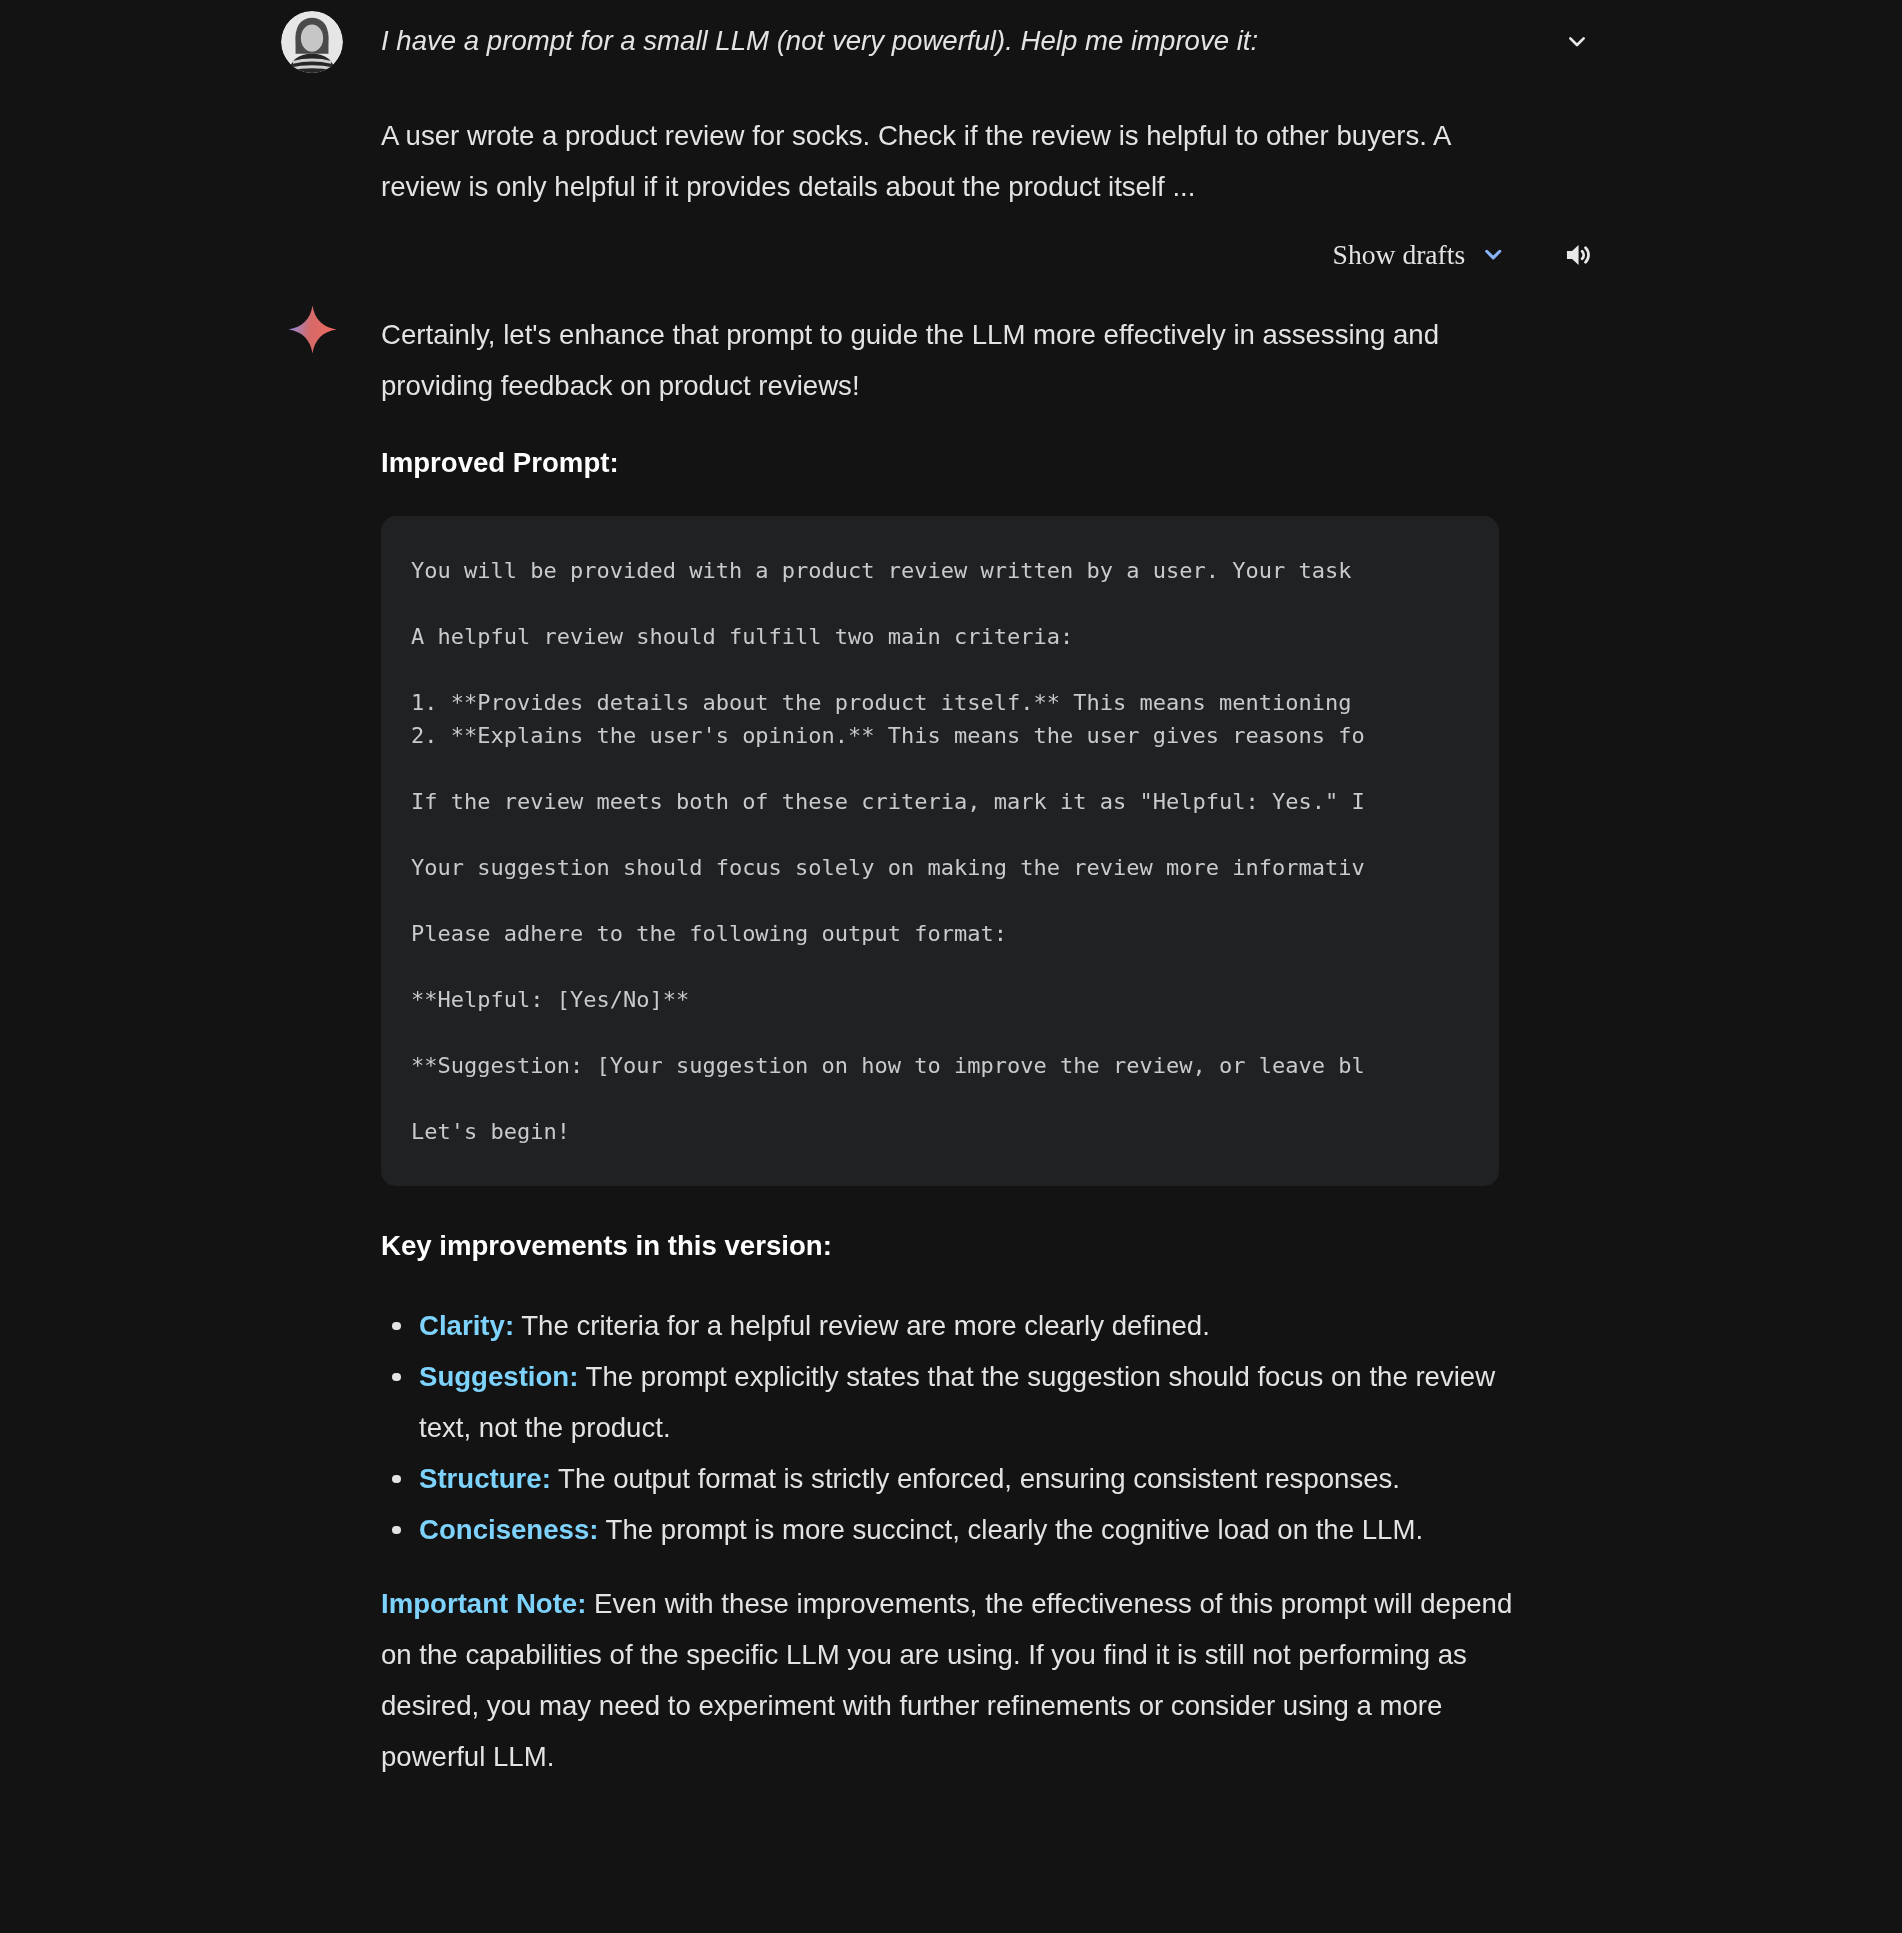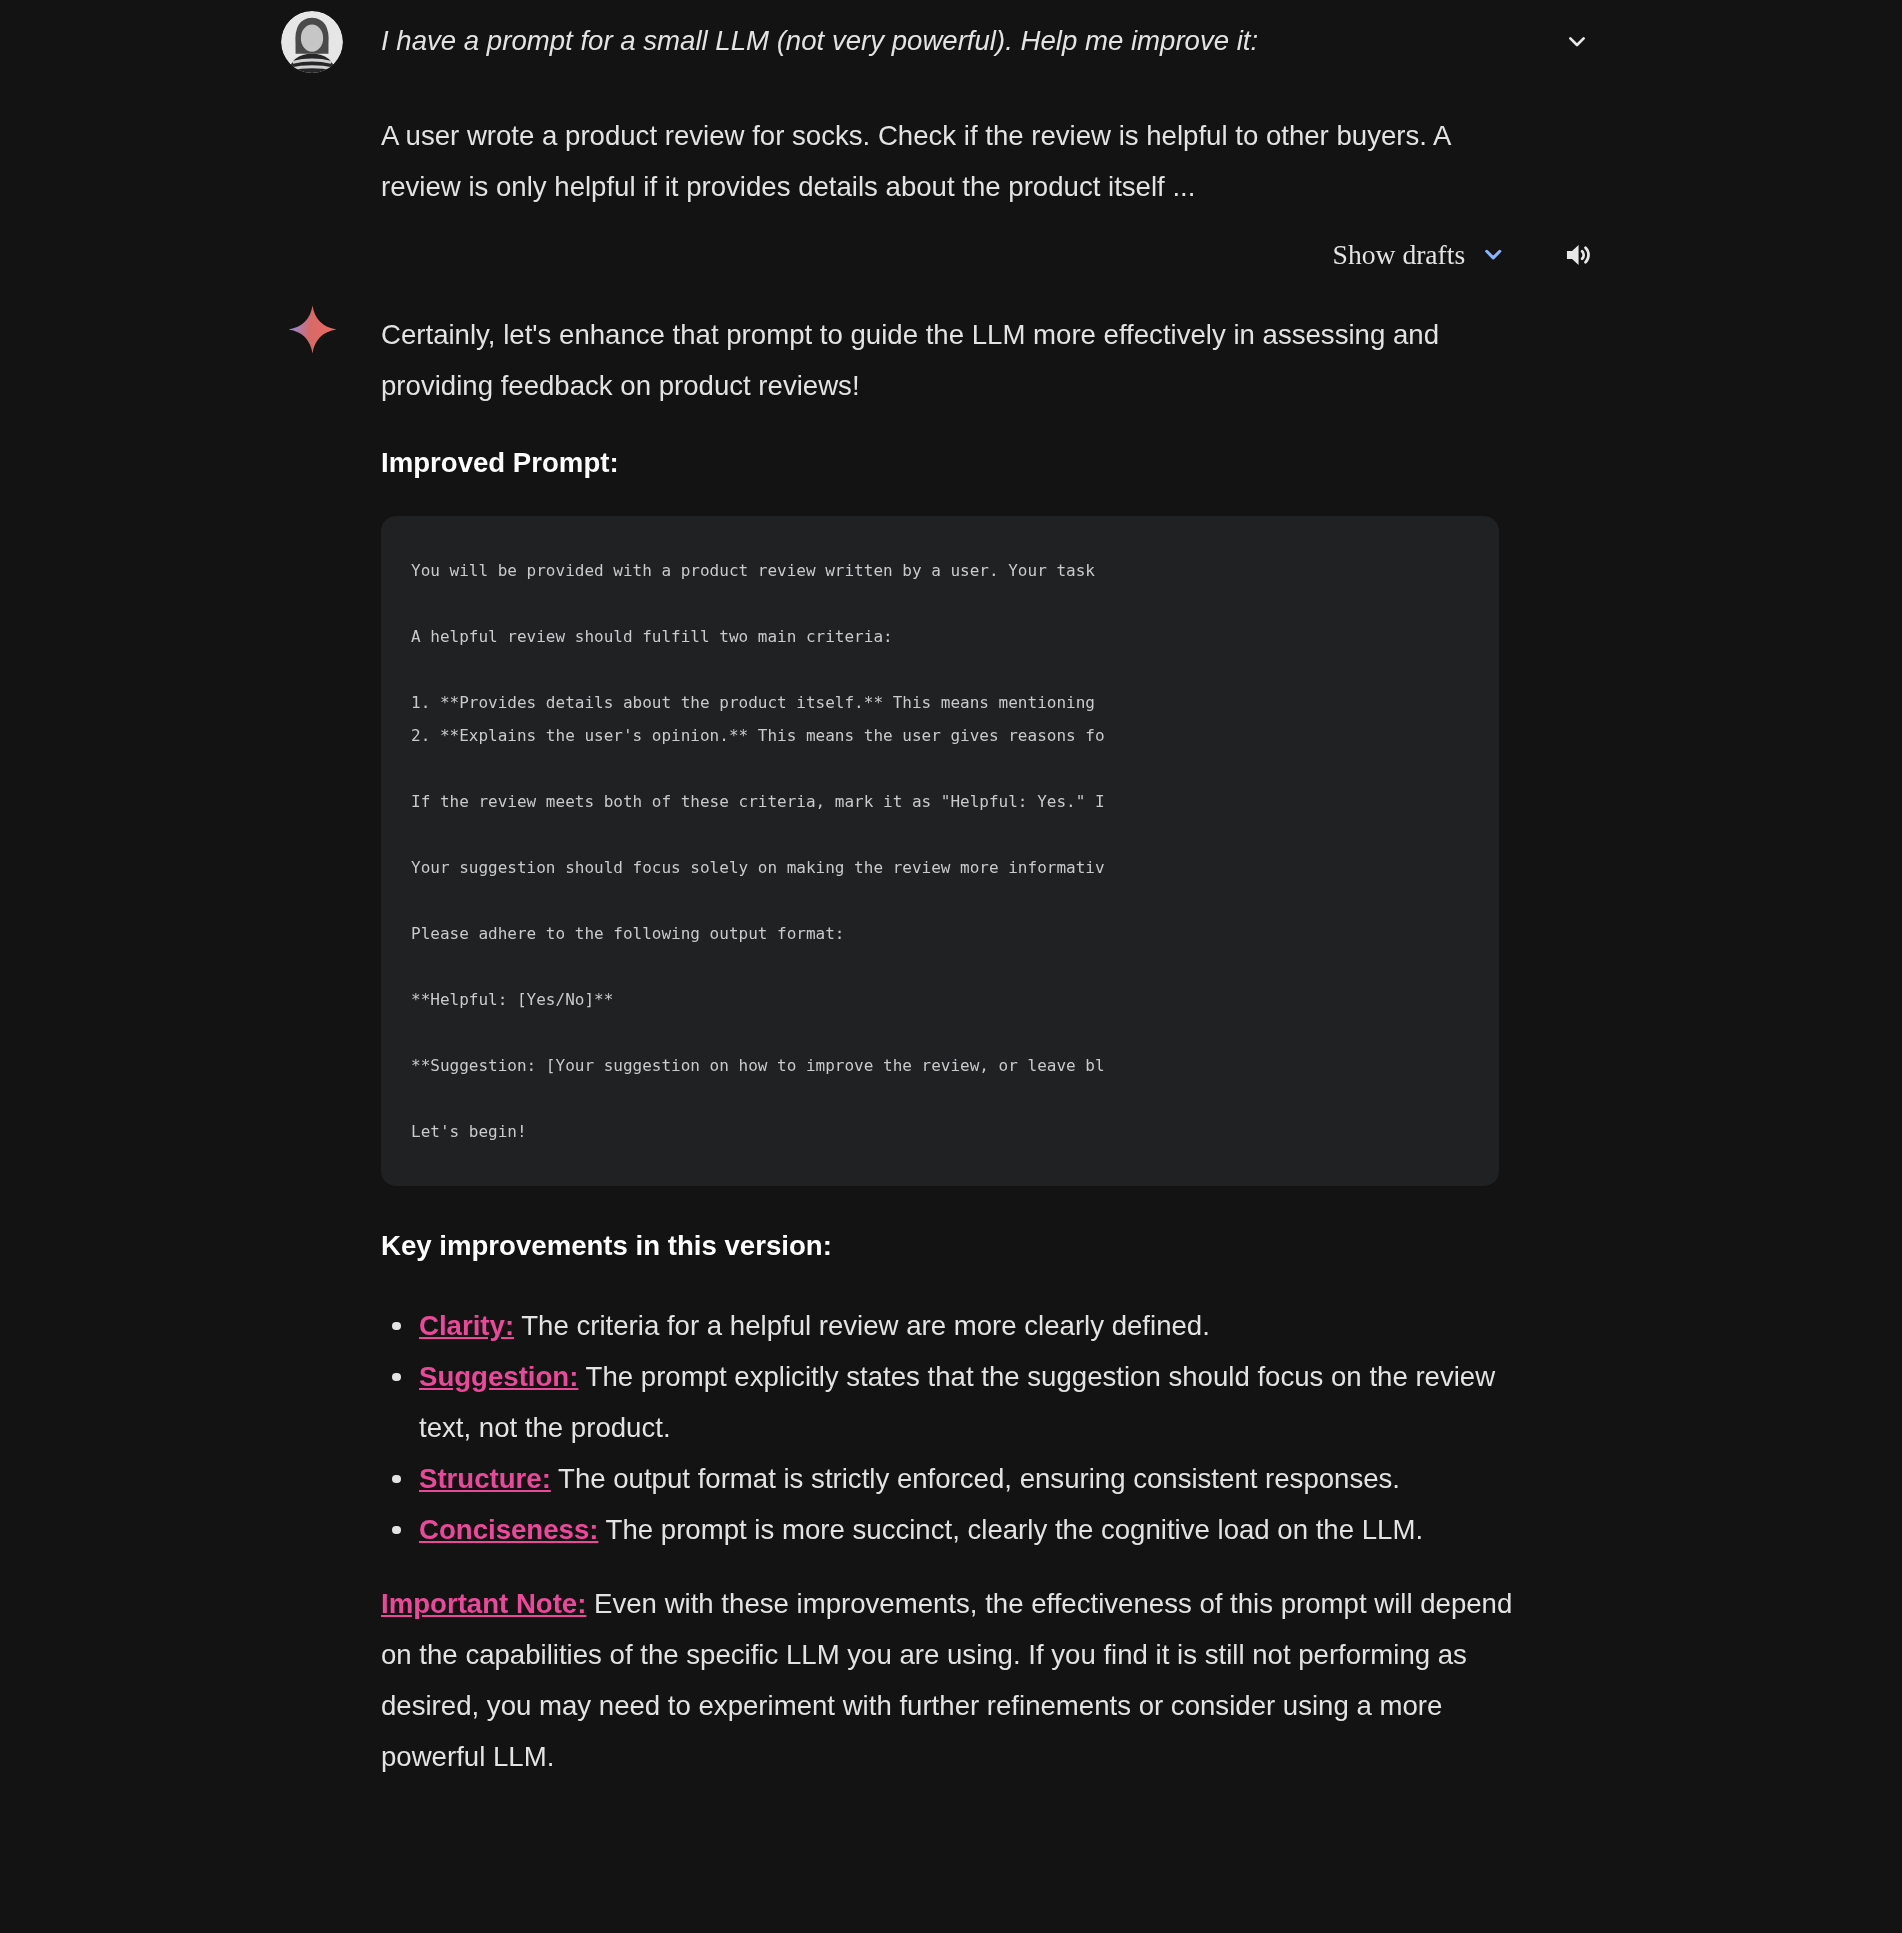--- a/index.html
+++ b/index.html
@@ -61,21 +61,21 @@
   .bold-head { font-weight:700; color:#ffffff; margin-top:26px; }
   .code-block {
     margin-top:28.5px;
     width:1118px;
     background:#1f2123;
     border-radius:15px;
     overflow:hidden;
   }
   .code-block pre {
     font-family:"DejaVu Sans Mono", monospace;
-    font-size:16px;
+    font-size:22px;
     line-height:33px;
     color:#c9cacb;
     white-space:pre;
     overflow:hidden;
     padding:38px 0 38px 30px;
   }
   .key-head { margin-top:34px; }
   ul.improvements {
     list-style:none;
     margin-top:28.5px;
@@ -85,21 +85,21 @@
     padding-left:38px;
   }
   ul.improvements li::before {
     content:"";
     position:absolute;
     left:11.4px; top:22px;
     width:8.6px; height:8.6px;
     border-radius:50%;
     background:#e3e3e3;
   }
-  .b { font-weight:700; color:#ec4899;text-decoration:underline; }
+  .b { font-weight:700; color:#7dd3fc; }
   .note { margin-top:23px; }
   .closing { margin-top:25px; }
 </style>
 </head>
 <body>
 
 <div class="page">
 
   <section class="turn user-turn">
     <div class="avatar">

